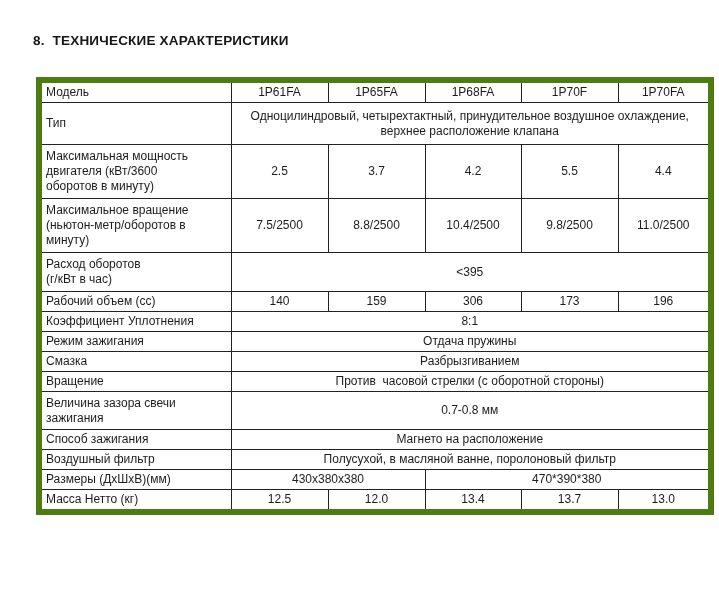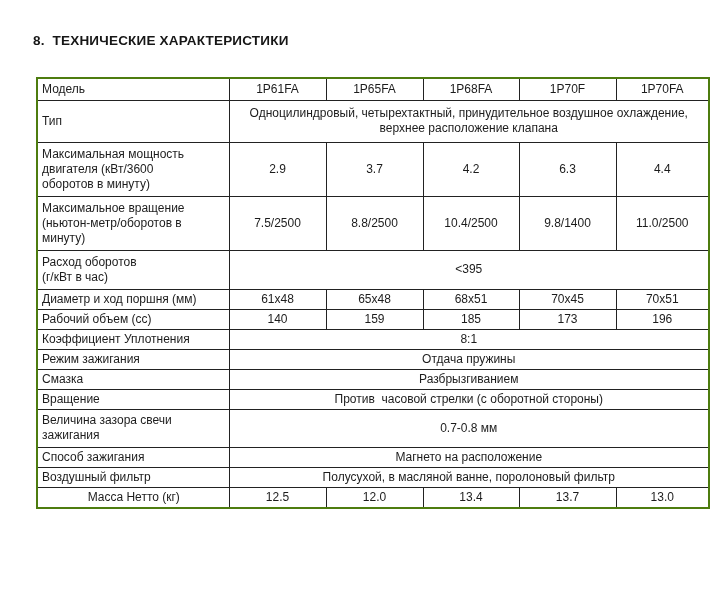--- a/index.html
+++ b/index.html
@@ -23,39 +23,39 @@
   table.specs {
     position: absolute;
     left: 36px; top: 53px;
     width: 672px;
     border-collapse: collapse;
     table-layout: fixed;
     font-size: 12px;
     line-height: 15px;
     color: #1c1c1c;
   }
-  table.specs { border: 2px solid #4d7c0f; }
+  table.specs { border: 6px solid #4d7c0f; }
   table.specs td { border: 1px solid #222; vertical-align: middle; overflow: hidden; }
   td.lbl {
     text-align: left;
     padding: 2px 3px 2px 4px;
     white-space: pre-line;
   }
   td.val {
     text-align: center;
     padding: 2px 2px;
   }
   tr.h22 td { height: 22px; }
   tr.h42 td { height: 42px; }
   tr.h54 td { height: 54px; }
   tr.h39 td { height: 39px; }
   tr.h38 td { height: 38px; }
   tr.h19 td { height: 19px; }
   tr.h20 td { height: 20px; }
-  tr.h21 td { height: 14px; text-align: center; }
+  tr.h21 td { height: 14px; }
 </style>
 </head>
 <body>
 
 <div class="page">
 
   <div class="section-title">8.  ТЕХНИЧЕСКИЕ ХАРАКТЕРИСТИКИ</div>
 
   <table class="specs">
     <colgroup>
@@ -79,59 +79,51 @@
 
     <tr class="h42">
       <td class="lbl">Тип</td>
       <td class="val" colspan="5">Одноцилиндровый, четырехтактный, принудительное воздушное охлаждение, верхнее расположение клапана</td>
     </tr>
 
     <tr class="h54">
       <td class="lbl">Максимальная мощность
 двигателя (кВт/3600
 оборотов в минуту)</td>
-      <td class="val">2.9</td>
+      <td class="val">2.5</td>
       <td class="val">3.7</td>
       <td class="val">4.2</td>
-      <td class="val">6.3</td>
+      <td class="val">5.5</td>
       <td class="val">4.4</td>
     </tr>
 
     <tr class="h54">
       <td class="lbl">Максимальное вращение
 (ньютон-метр/оборотов в
 минуту)</td>
       <td class="val">7.5/2500</td>
       <td class="val">8.8/2500</td>
       <td class="val">10.4/2500</td>
-      <td class="val">9.8/1400</td>
+      <td class="val">9.8/2500</td>
       <td class="val">11.0/2500</td>
     </tr>
 
     <tr class="h39">
       <td class="lbl">Расход оборотов
 (г/кВт в час)</td>
       <td class="val" colspan="5">&lt;395</td>
     </tr>
 
 
-    <tr class="h19">
-      <td class="lbl">Диаметр и ход поршня (мм)</td>
-      <td class="val">61x48</td>
-      <td class="val">65x48</td>
-      <td class="val">68x51</td>
-      <td class="val">70x45</td>
-      <td class="val">70x51</td>
-    </tr>
 
     <tr class="h19">
       <td class="lbl">Рабочий объем (сс)</td>
       <td class="val">140</td>
       <td class="val">159</td>
-      <td class="val">185</td>
+      <td class="val">306</td>
       <td class="val">173</td>
       <td class="val">196</td>
     </tr>
 
     <tr class="h20">
       <td class="lbl">Коэффициент Уплотнения</td>
       <td class="val" colspan="5">8:1</td>
     </tr>
 
     <tr class="h20">
@@ -159,20 +151,25 @@
     <tr class="h20">
       <td class="lbl">Способ зажигания</td>
       <td class="val" colspan="5">Магнето на расположение</td>
     </tr>
 
     <tr class="h20">
       <td class="lbl">Воздушный фильтр</td>
       <td class="val" colspan="5">Полусухой, в масляной ванне, поролоновый фильтр</td>
     </tr>
 
+    <tr class="h20">
+      <td class="lbl">Размеры (ДхШхВ)(мм)</td>
+      <td class="val" colspan="2">430х380х380</td>
+      <td class="val" colspan="3">470*390*380</td>
+    </tr>
 
     <tr class="h21">
       <td class="lbl">Масса Нетто (кг)</td>
       <td class="val">12.5</td>
       <td class="val">12.0</td>
       <td class="val">13.4</td>
       <td class="val">13.7</td>
       <td class="val">13.0</td>
     </tr>
 

